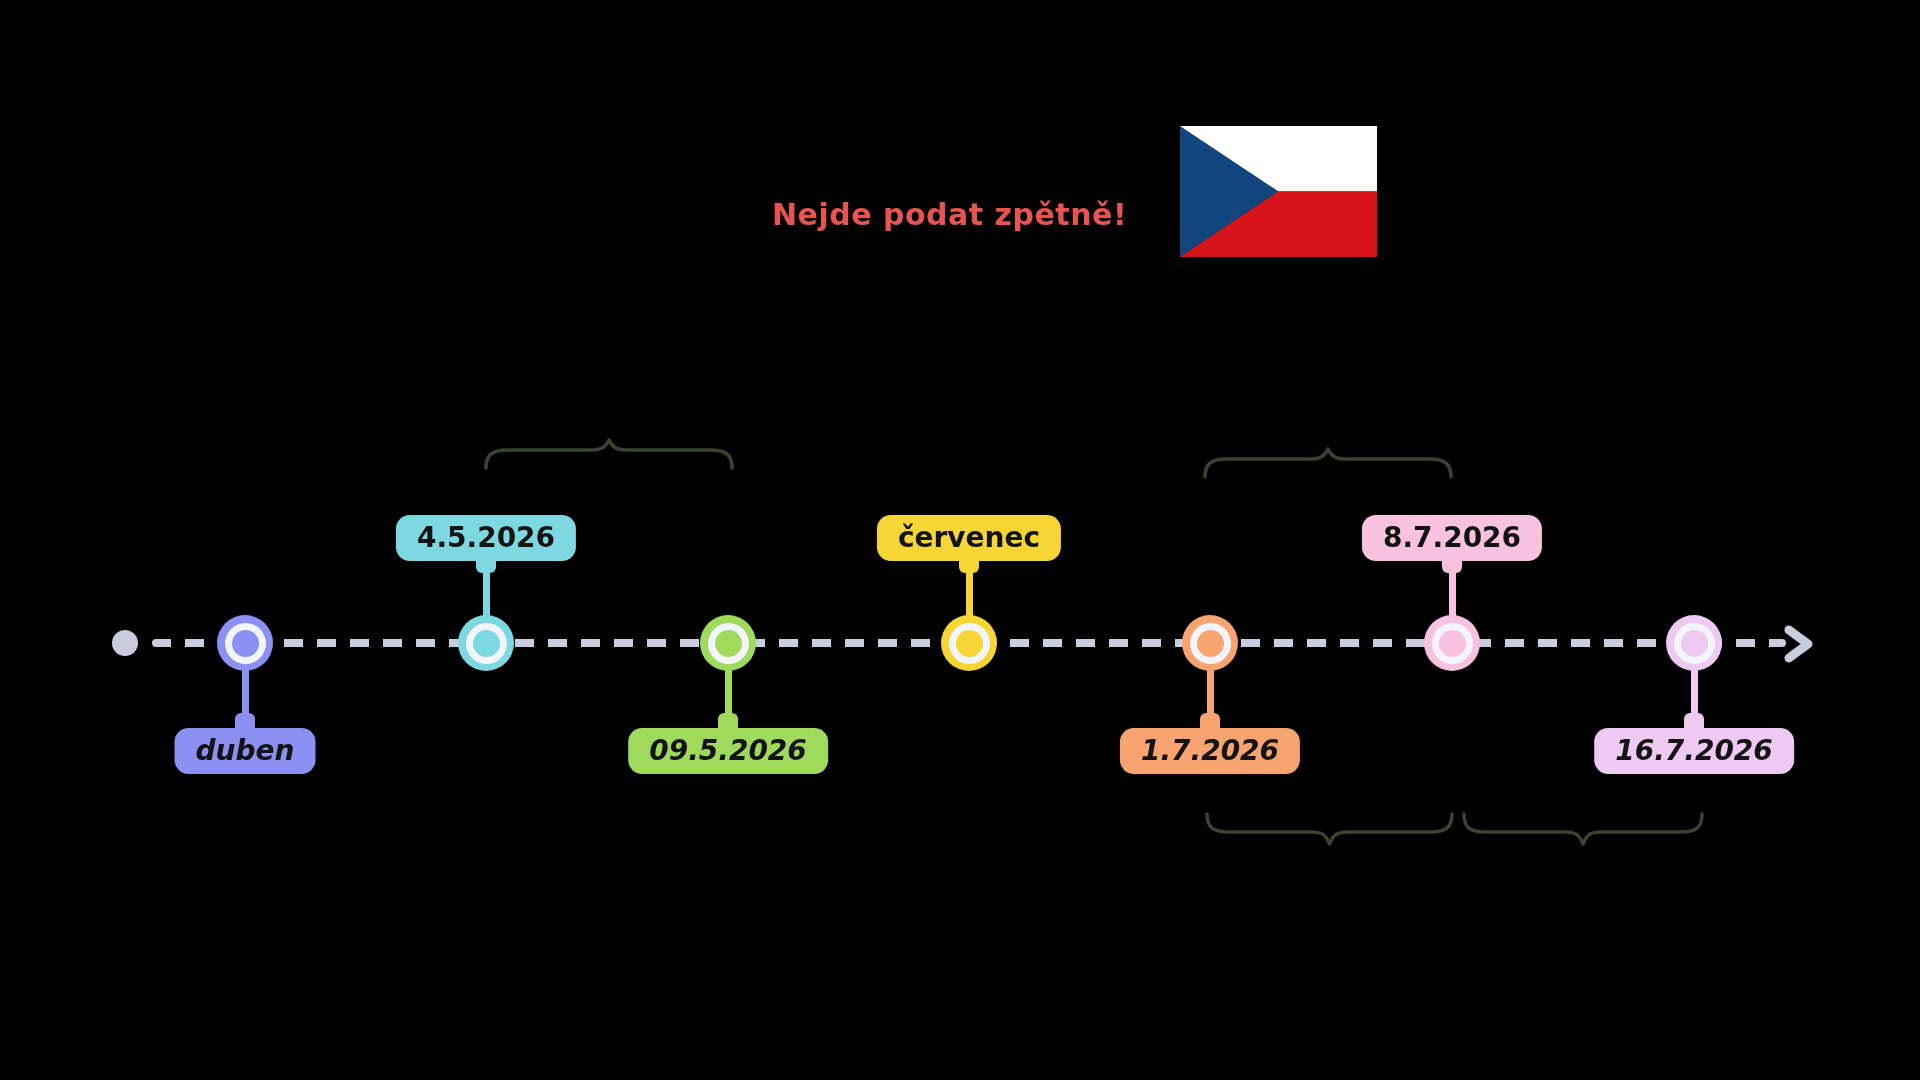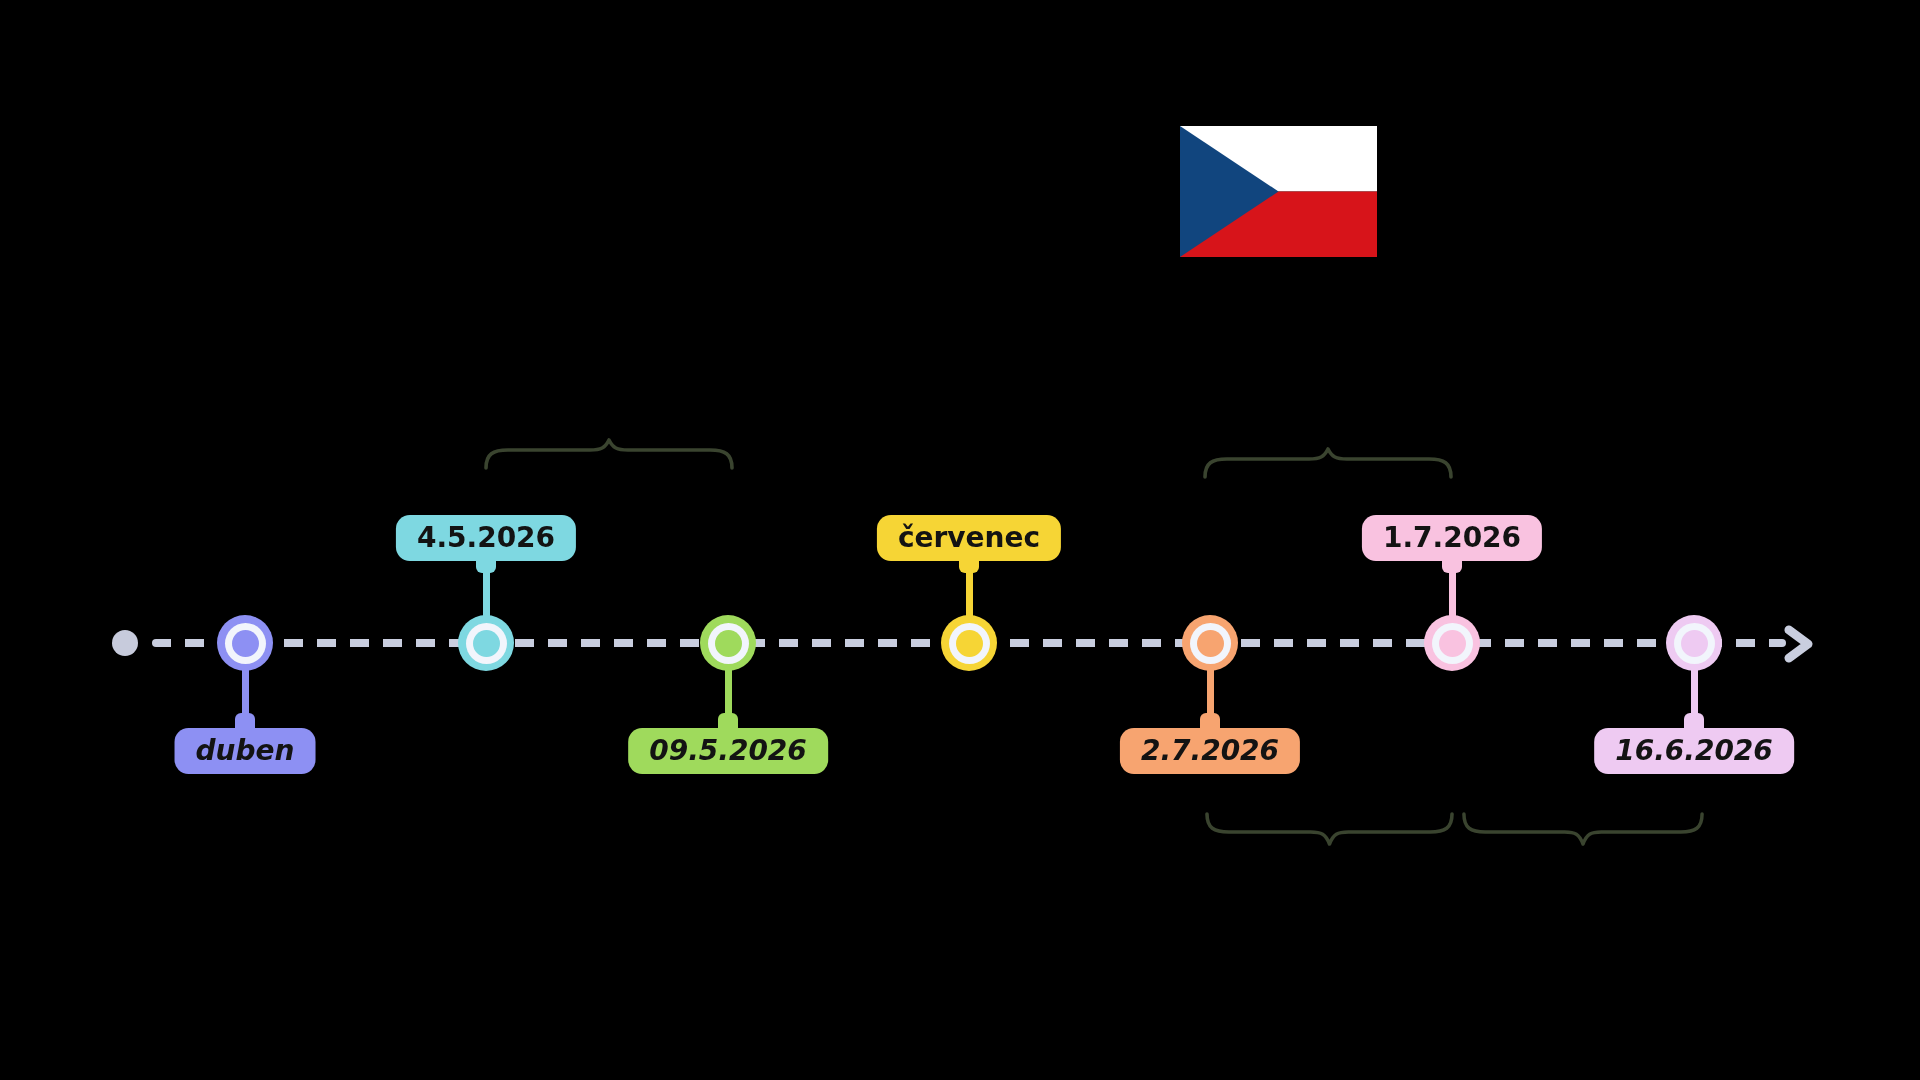--- a/index.html
+++ b/index.html
@@ -150,20 +150,21 @@
   .brace-over-1  { left: 484px;  top: 437px; width: 250px; height: 34px; }
   .brace-over-2  { left: 1203px; top: 446px; width: 250px; height: 34px; }
   .brace-under-1 { left: 1205px; top: 811px; width: 249px; height: 38px; }
   .brace-under-2 { left: 1462px; top: 811px; width: 242px; height: 38px; }
 </style>
 </head>
 <body>
 
 <div class="stage" style="--bg: #000000; --warn: #e85450; --line: #c9cedf; --dot: #c7cbdc; --brace: #3a442f; --flag-white: #ffffff; --flag-red: #d7141a; --flag-blue: #11457e;">
 
+  <div class="warning">Nejde podat zpětně!</div>
 
   <svg class="flag" viewBox="0 0 900 600" preserveAspectRatio="none">
     <rect x="0" y="0" width="900" height="300" style="fill:var(--flag-white,#fff)"></rect>
     <rect x="0" y="300" width="900" height="300" style="fill:var(--flag-red,#d7141a)"></rect>
     <polygon points="0,0 450,300 0,600" style="fill:var(--flag-blue,#11457e)"></polygon>
   </svg>
 
   <div class="start-dot"></div>
   <div class="axis-line"></div>
 
@@ -246,43 +247,43 @@
 
   <div class="node below" style="left: 1210px; --c: #f7a470;">
     <div class="marker">
       <div class="mring">
           <div class="mdot"></div>
         </div>
     </div>
     <div class="stem"></div>
     <div class="tab"></div>
     <div class="lbox">
-      <span>2.7.2026</span>
+      <span>1.7.2026</span>
     </div>
   </div>
 
   <div class="node above" style="left: 1452px; --c: #f9c2e0;">
     <div class="marker">
       <div class="mring">
           <div class="mdot"></div>
         </div>
     </div>
     <div class="stem"></div>
     <div class="tab"></div>
     <div class="lbox">
-      <span>1.7.2026</span>
+      <span>8.7.2026</span>
     </div>
   </div>
 
   <div class="node below" style="left: 1694px; --c: #eecaf2;">
     <div class="marker">
       <div class="mring">
           <div class="mdot"></div>
         </div>
     </div>
     <div class="stem"></div>
     <div class="tab"></div>
     <div class="lbox">
-      <span>16.6.2026</span>
+      <span>16.7.2026</span>
     </div>
   </div>
 
 </div>
 
 </body></html>

